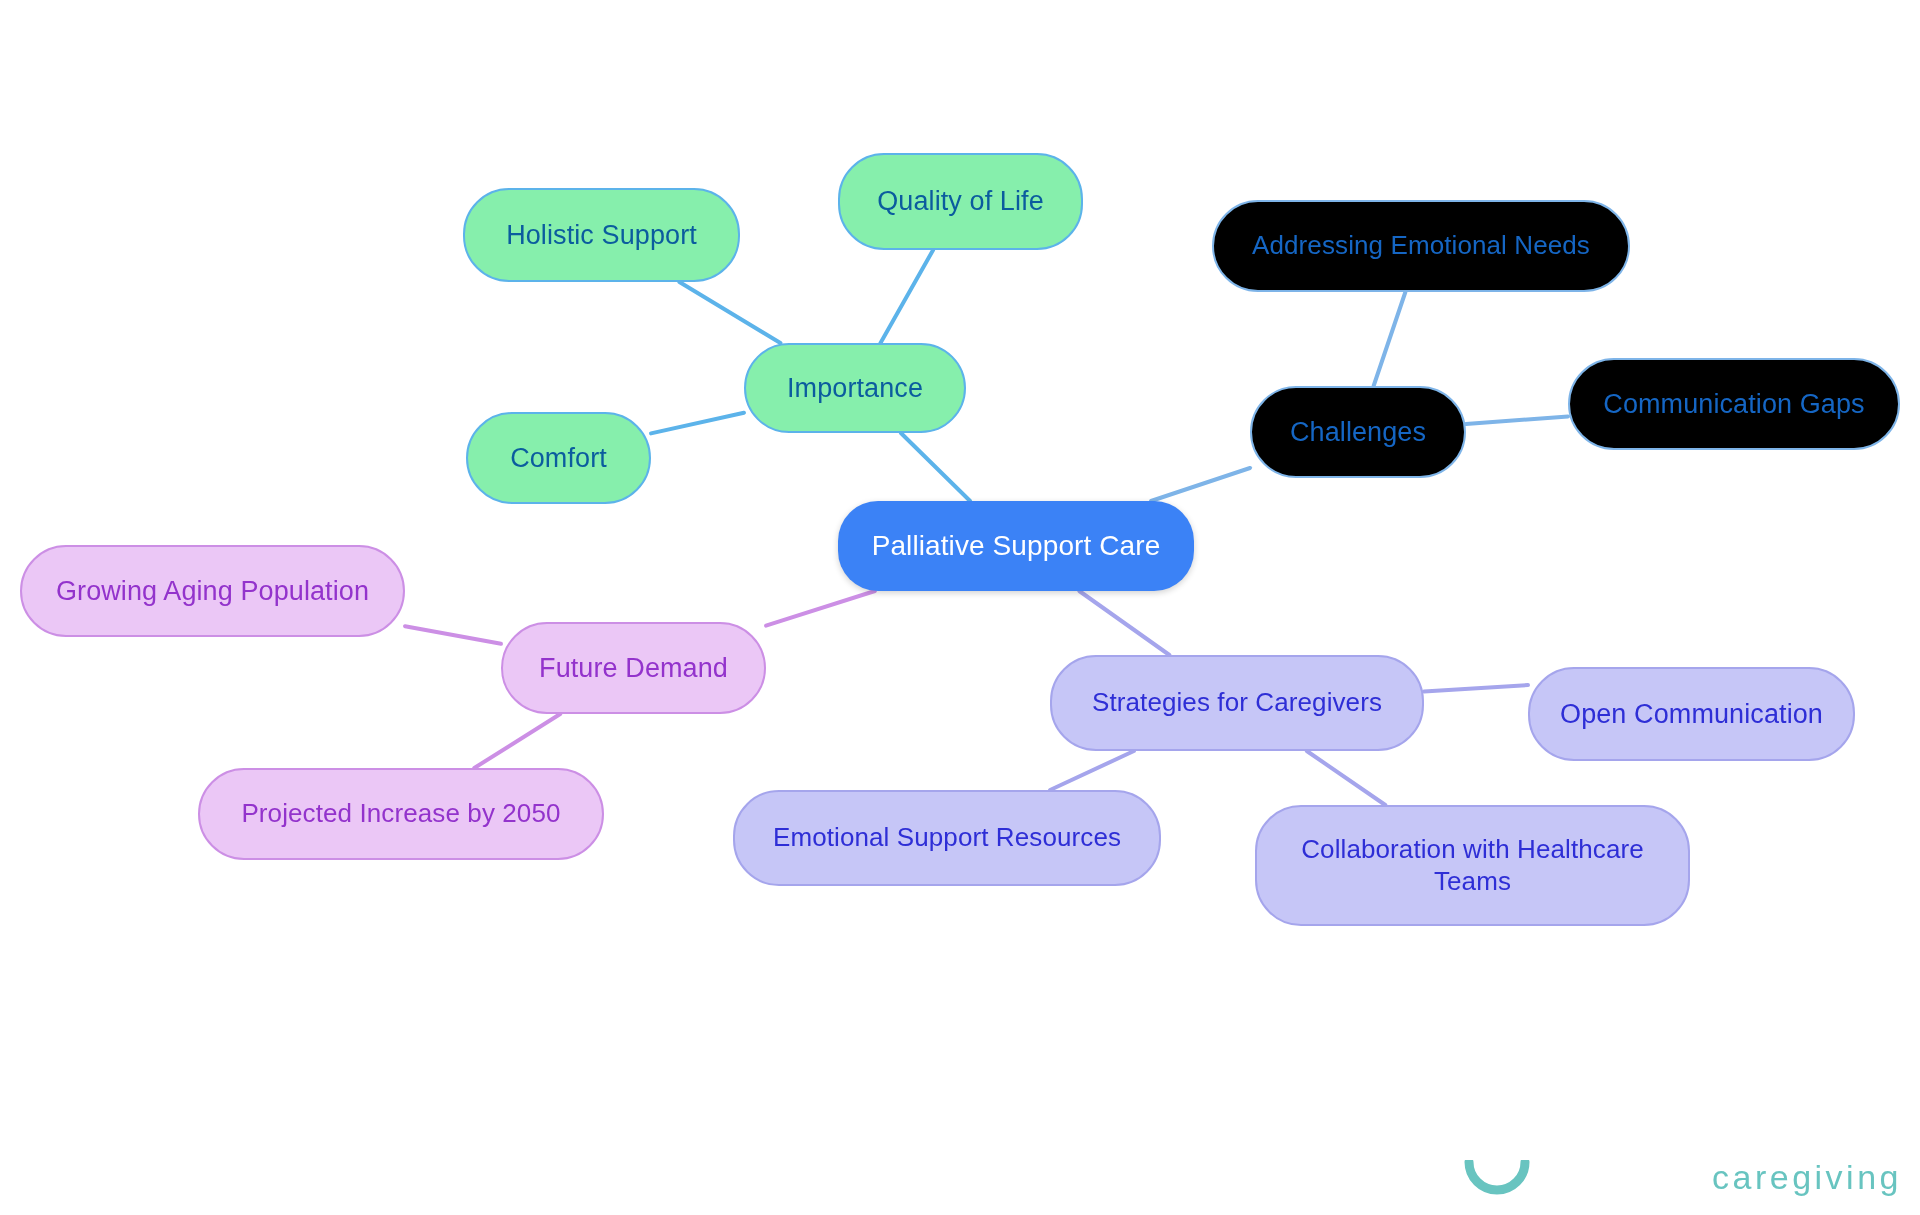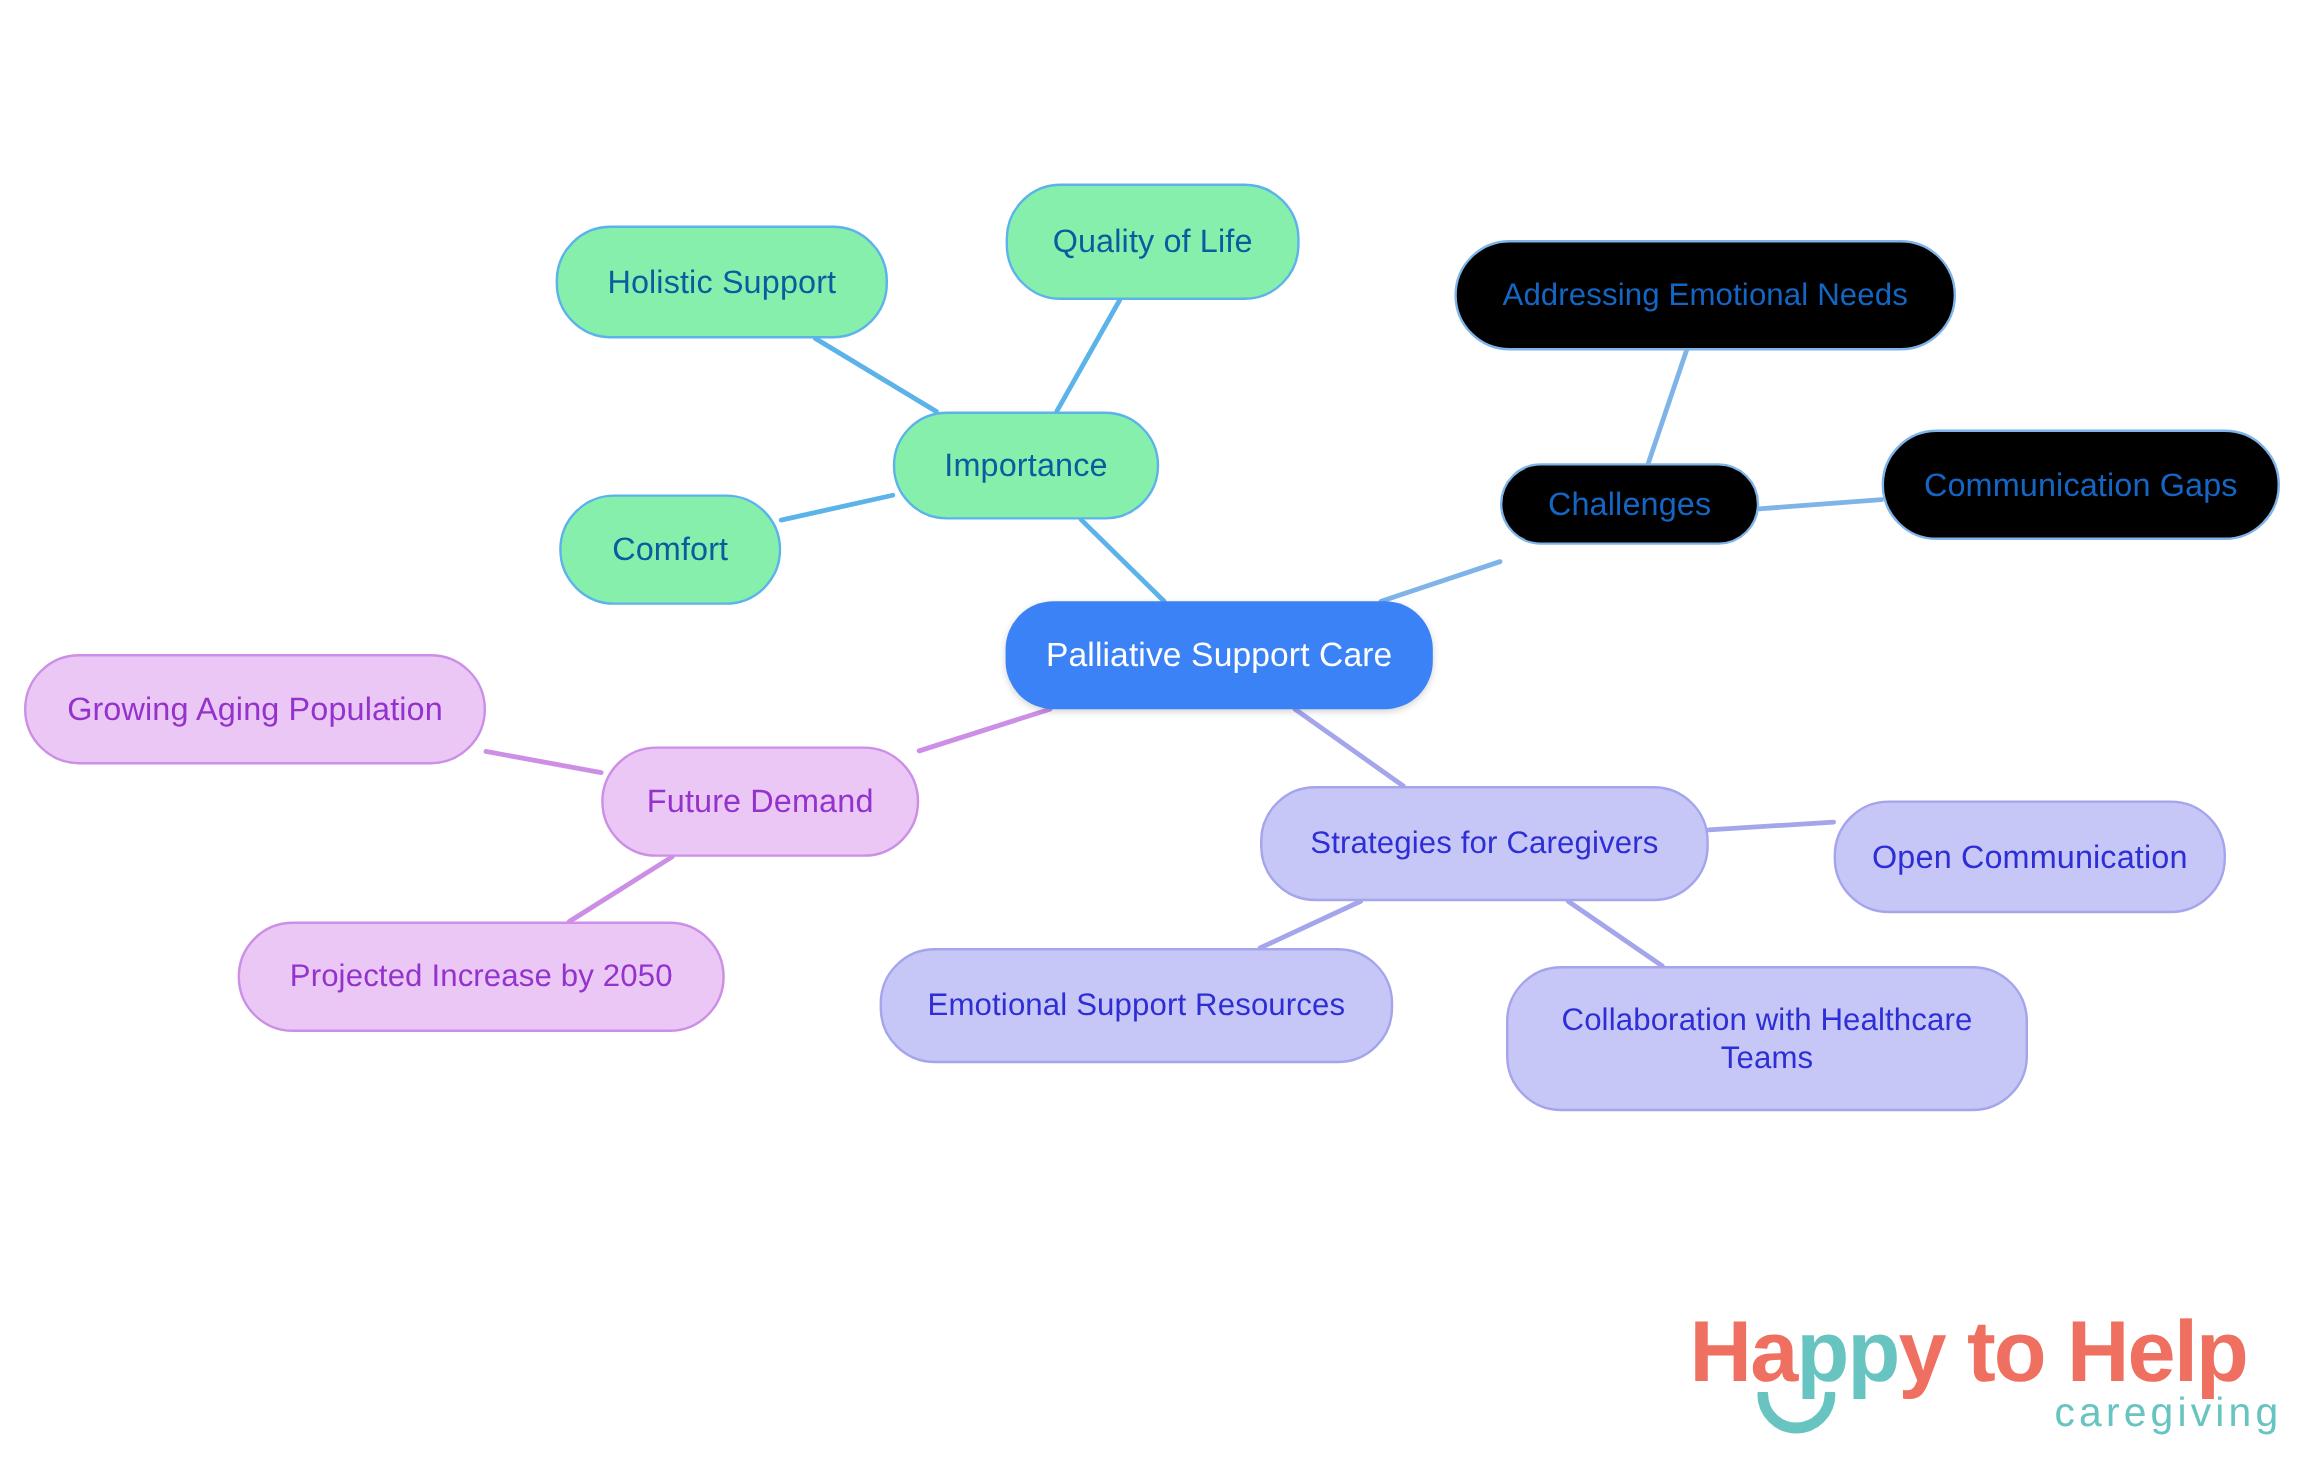--- a/index.html
+++ b/index.html
@@ -133,34 +133,33 @@
       <line x1="501.0" y1="643.8" x2="405.0" y2="626.2" stroke="#cc8fe5" stroke-width="4" stroke-linecap="round"></line>
       <line x1="560.2" y1="714.0" x2="474.3" y2="768.0" stroke="#cc8fe5" stroke-width="4" stroke-linecap="round"></line>
     </svg>
 
   <div id="nodes">
       <div class="node root" style="left: 838px; top: 501px; width: 356px; height: 90px;"><span>Palliative Support Care</span></div>
       <div class="node imp" style="left: 744px; top: 343px; width: 222px; height: 90px;"><span>Importance</span></div>
       <div class="node imp" style="left: 463px; top: 188px; width: 277px; height: 94px;"><span>Holistic Support</span></div>
       <div class="node imp" style="left: 838px; top: 153px; width: 245px; height: 97px;"><span>Quality of Life</span></div>
       <div class="node imp" style="left: 466px; top: 412px; width: 185px; height: 92px;"><span>Comfort</span></div>
-      <div class="node chal" style="left: 1250px; top: 386px; width: 216px; height: 68px;"><span>Challenges</span></div>
+      <div class="node chal" style="left: 1250px; top: 386px; width: 216px; height: 92px;"><span>Challenges</span></div>
       <div class="node chal small-text" style="left: 1212px; top: 200px; width: 418px; height: 92px;"><span>Addressing Emotional Needs</span></div>
       <div class="node chal" style="left: 1568px; top: 358px; width: 332px; height: 92px;"><span>Communication Gaps</span></div>
       <div class="node strat small-text" style="left: 1050px; top: 655px; width: 374px; height: 96px;"><span>Strategies for Caregivers</span></div>
       <div class="node strat" style="left: 1528px; top: 628px; width: 327px; height: 94px; margin-top: 39px;"><span>Open Communication</span></div>
       <div class="node strat small-text" style="left: 733px; top: 790px; width: 428px; height: 96px;"><span>Emotional Support Resources</span></div>
       <div class="node strat small-text" style="left: 1255px; top: 805px; width: 435px; height: 121px;"><span>Collaboration with Healthcare
 Teams</span></div>
       <div class="node fut" style="left: 501px; top: 622px; width: 265px; height: 92px;"><span>Future Demand</span></div>
       <div class="node fut" style="left: 20px; top: 545px; width: 385px; height: 92px;"><span>Growing Aging Population</span></div>
       <div class="node fut small-text" style="left: 198px; top: 768px; width: 406px; height: 92px;"><span>Projected Increase by 2050</span></div>
     </div>
 
   <div id="logo">
-    <div class="logo-main"><span class="logo-coral">Ha</span><span class="logo-teal">pp</span><span class="logo-coral">y to Help</span></div>
     <svg id="logo-smile" viewBox="0 0 66 40" xmlns="http://www.w3.org/2000/svg">
       <path d="M5 2 A 28 28 0 0 0 61 2" fill="none" stroke="#68c4c0" stroke-width="9" stroke-linecap="round"></path>
     </svg>
     <div class="logo-sub">caregiving</div>
   </div>
 
 </div>
 
 </body></html>

